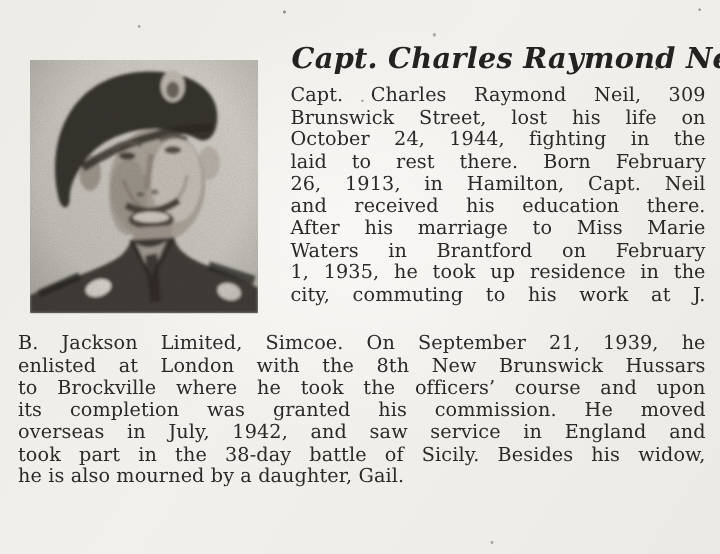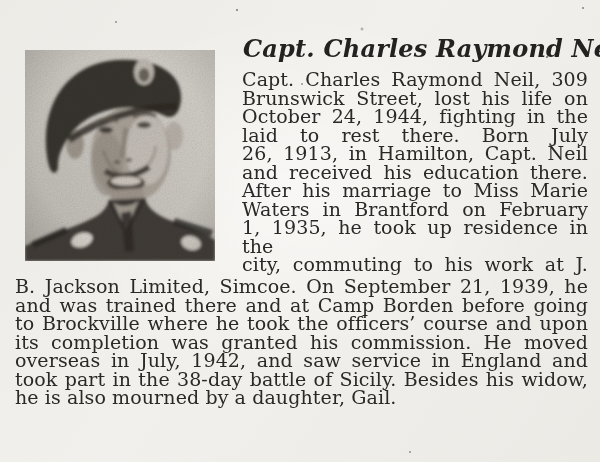--- a/index.html
+++ b/index.html
@@ -31,21 +31,21 @@
     width: 190px; height: 211px;
   }
   .photo svg { display: block; }
   .title {
     position: absolute; left: 243px; top: 34px; width: 346px;
     font-size: 24px; line-height: 30px;
     font-weight: bold; font-style: italic;
     letter-spacing: 0.2px; white-space: nowrap;
     color: #232220;
   }
-  .col { color: #2a2927; font-size: 19px; }
+  .col { color: #2a2927; font-size: 16px; }
   .col .line {
     line-height: 18.5px;
     text-align: justify;
     -moz-text-align-last: justify;
     text-align-last: justify;
     white-space: normal;
     letter-spacing: 0.1px;
   }
   .col .line.last {
     -moz-text-align-last: left;
@@ -139,32 +139,32 @@
       </g>
     </svg>
   </div>
 
   <div class="title">Capt. Charles Raymond Neil</div>
 
   <div class="col col-narrow">
     <div class="line">Capt. Charles Raymond Neil, 309</div>
     <div class="line">Brunswick Street, lost his life on</div>
     <div class="line">October 24, 1944, fighting in the</div>
-    <div class="line">laid to rest there. Born July</div>
+    <div class="line">laid to rest there. Born February</div>
     <div class="line">26, 1913, in Hamilton, Capt. Neil</div>
     <div class="line">and received his education there.</div>
     <div class="line">After his marriage to Miss Marie</div>
     <div class="line">Waters in Brantford on February</div>
     <div class="line">1, 1935, he took up residence in the</div>
     <div class="line">city, commuting to his work at J.</div>
   </div>
 
   <div class="col col-wide">
     <div class="line">B. Jackson Limited, Simcoe. On September 21, 1939, he</div>
-    <div class="line">and was trained there and at Camp Borden before going</div>
+    <div class="line">enlisted at London with the 8th New Brunswick Hussars</div>
     <div class="line">to Brockville where he took the officers’ course and upon</div>
     <div class="line">its completion was granted his commission. He moved</div>
     <div class="line">overseas in July, 1942, and saw service in England and</div>
     <div class="line">took part in the 38-day battle of Sicily. Besides his widow,</div>
     <div class="line last">he is also mourned by a daughter, Gail.</div>
   </div>
 
 </div>
 
 </body></html>

